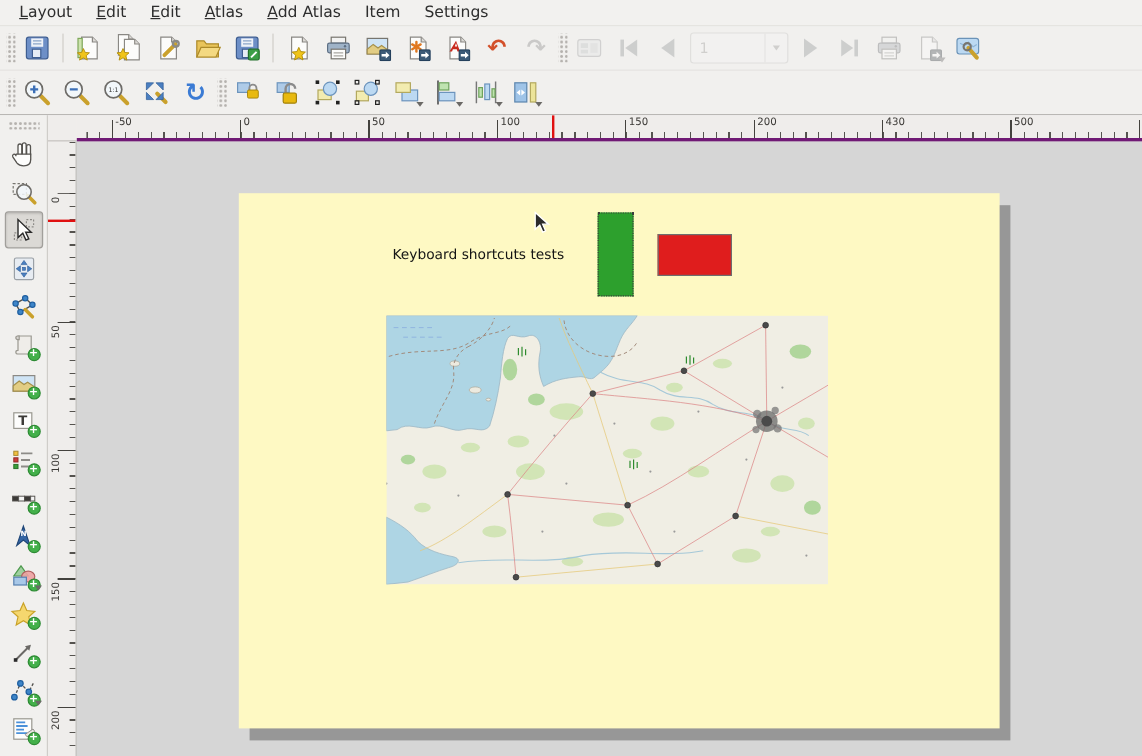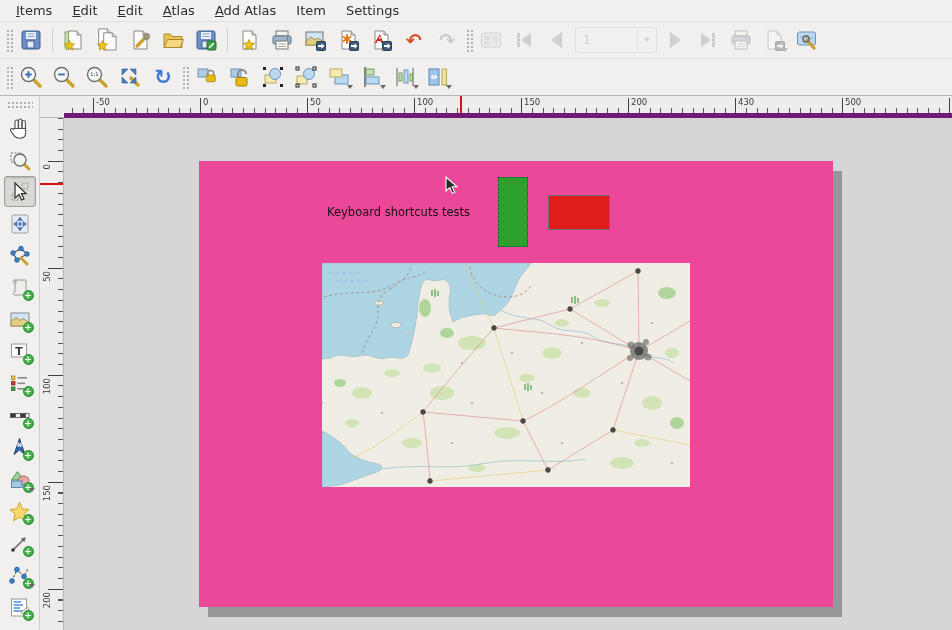--- a/index.html
+++ b/index.html
@@ -27,35 +27,35 @@
   .combo .dd { width:19px; height:100%; border-left:1px solid #d4d2ce; display:flex; align-items:center; justify-content:center; }
   .combo .dd::after { content:""; width:0; height:0; border-left:3.5px solid transparent; border-right:3.5px solid transparent; border-top:4px solid #9c9a97; }
 
   
   .toolbox { position:absolute; left:0; top:96px; width:40px; height:534px; background:#f1f0ee; border-right:1px solid #cfcdc9; }
   .tool { width:32px; height:31px; margin:1px auto; border:1px solid transparent; border-radius:3px; display:flex; align-items:center; justify-content:center; position:relative; }
   .tool.active { background:#dbd9d5; border-color:#a19f9b; box-shadow:inset 0 1px 2px rgba(0,0,0,.18); }
   .plus { position:absolute; right:1px; bottom:1px; width:11px; height:11px; border-radius:50%; background:#43b04a; border:1px solid #2d8a33; color:#fff; font-size:9px; font-weight:bold; line-height:9px; text-align:center; }
 
   .corner { position:absolute; left:40px; top:96px; width:24px; height:22px; background:#efedeb; border-bottom:1px solid #b9b7b4; }
-  .hruler { position:absolute; left:64px; top:96px; width:888px; height:22px; background:#efedeb; border-bottom:5px solid #701a75; overflow:hidden; }
+  .hruler { position:absolute; left:64px; top:96px; width:888px; height:22px; background:#efedeb; border-bottom:3px solid #701a75; overflow:hidden; }
   .hruler .minor { position:absolute; left:7.6px; right:0; bottom:0; height:5px; background:repeating-linear-gradient(90deg,#55534f 0 1px,transparent 1px 10.7px); }
   .hruler .major { position:absolute; left:29px; right:0; bottom:0; height:15px; background:repeating-linear-gradient(90deg,#44423e 0 1px,transparent 1px 107px); }
   .hlab { position:absolute; top:1px; font-size:8.5px; color:#3c3a37; }
   .hmark { position:absolute; left:396px; top:0; bottom:0; width:2px; background:#e01010; }
 
   .vruler { position:absolute; left:40px; top:118px; width:24px; height:512px; background:#efedeb; border-right:1px solid #b9b7b4; overflow:hidden; }
   .vruler .minor { position:absolute; top:0.2px; bottom:0; right:0; width:5px; background:repeating-linear-gradient(180deg,#55534f 0 1px,transparent 1px 10.7px); }
   .vruler .major { position:absolute; top:43px; bottom:0; right:0; width:15px; background:repeating-linear-gradient(180deg,#44423e 0 1px,transparent 1px 107px); }
   .vlab { position:absolute; left:2px; font-size:8.5px; color:#3c3a37; writing-mode:vertical-rl; transform:rotate(180deg); }
   .vmark { position:absolute; top:65px; left:0; right:0; height:2px; background:#e01010; }
 
   .canvas { position:absolute; left:64px; top:118px; width:888px; height:512px; background:#d6d6d6; overflow:hidden; }
   .pageshadow { position:absolute; left:144px; top:53px; width:634px; height:446px; background:#979797; }
-  .page { position:absolute; left:135px; top:43px; width:634px; height:446px; background:#ec4899; }
+  .page { position:absolute; left:135px; top:43px; width:634px; height:446px; background:#fef9c3; }
 
   .page-label { position:absolute; left:128px; top:44px; width:170px; height:16px; font-size:11.5px; color:#141414; white-space:nowrap; }
   .rect-green { position:absolute; left:299px; top:16px; width:30px; height:70px; background:#2da02d; border:1px dotted #3c3c3c; }
   .rect-red { position:absolute; left:349px; top:34px; width:62px; height:35px; background:#df1d1d; border:1px solid #6e6e6e; }
   .map-item { position:absolute; left:123px; top:102px; width:368px; height:224px; }
   .cursor { position:absolute; left:246px; top:15px; width:14px; height:20px; }
 
   svg.ic { width:24px; height:24px; display:block; }
   text { font-family:"DejaVu Sans", sans-serif; }
 </style>
@@ -95,21 +95,21 @@
       <circle cx="9.5" cy="9.5" r="7" fill="#f2f7fa" stroke="#6e6c68" stroke-width="1.4"></circle>
     </symbol>
     <symbol id="pad" viewBox="0 0 24 24">
       <path d="M9,13 v-3 a4,4 0 0 1 8,0 v3" fill="none" stroke="#8b8b8b" stroke-width="2"></path>
       <rect x="7" y="12" width="12" height="9" rx="1.5" fill="#e8b90f" stroke="#a3820a"></rect>
     </symbol>
   </defs>
 </svg>
 
 <div class="menubar">
-  <span class="menu-item u">Items</span>
+  <span class="menu-item u">Layout</span>
   <span class="menu-item u">Edit</span>
   <span class="menu-item u">Edit</span>
   <span class="menu-item u">Atlas</span>
   <span class="menu-item u">Add Atlas</span>
   <span class="menu-item">Item</span>
   <span class="menu-item">Settings</span>
 </div>
 
 <div class="toolbar tb1">
   <div class="grip"></div>

